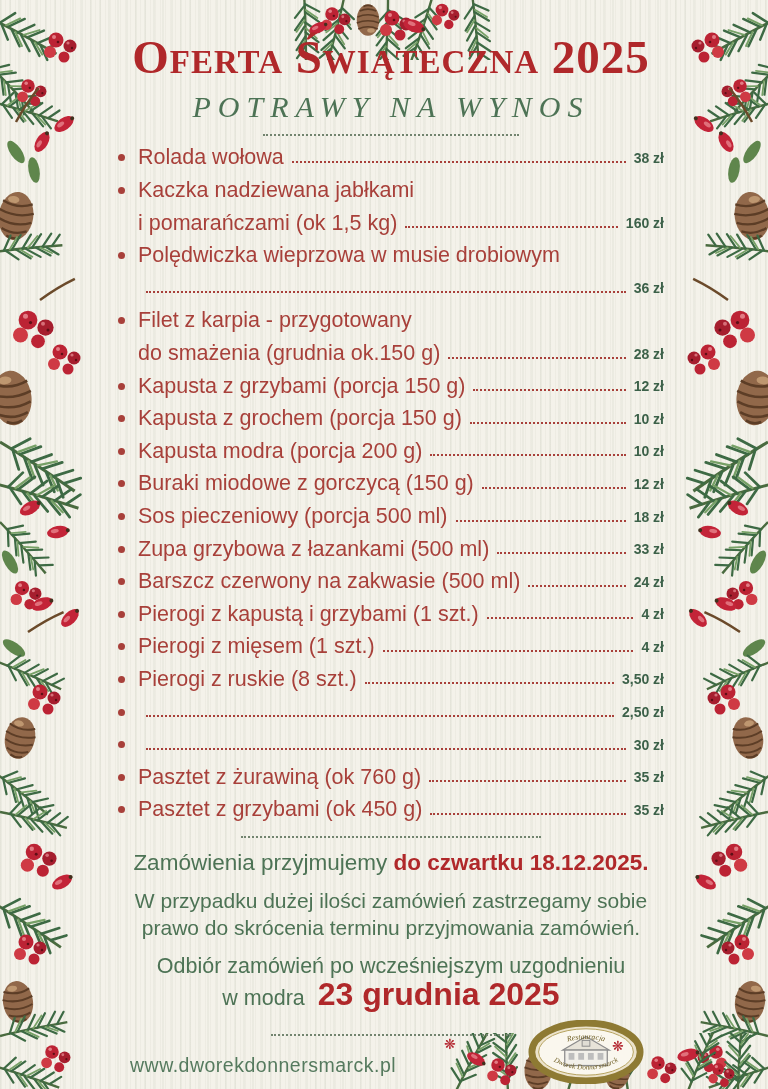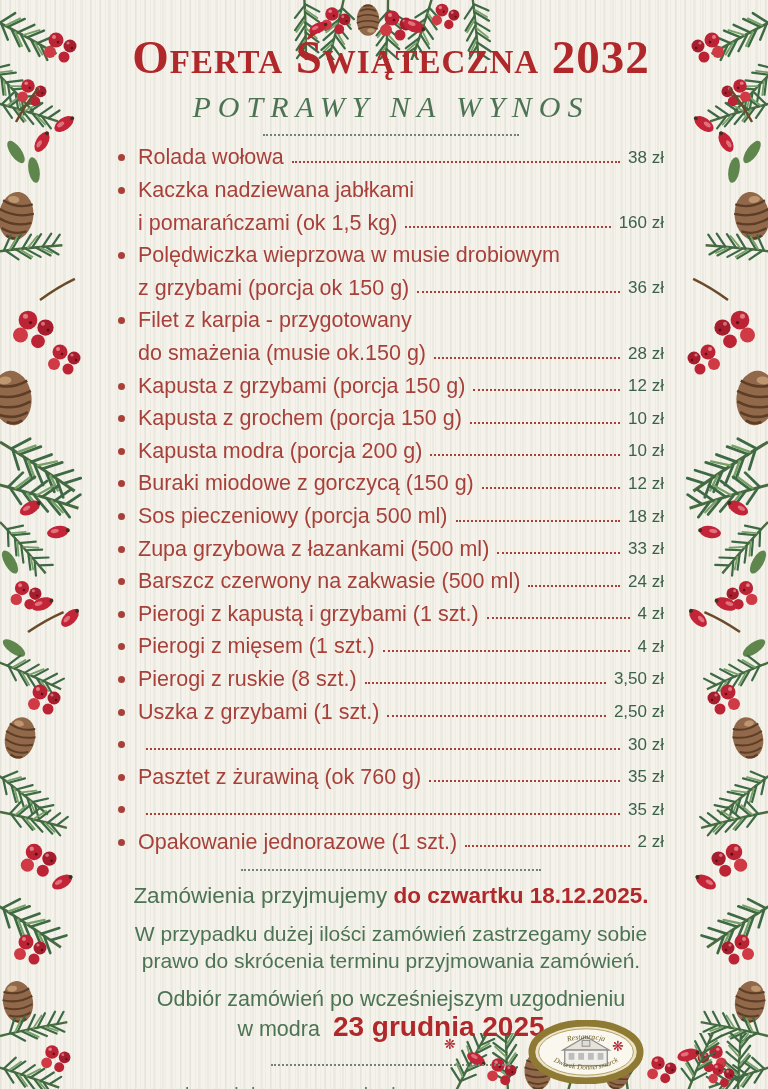--- a/index.html
+++ b/index.html
@@ -68,30 +68,30 @@
   .iname{flex:0 0 auto;}
   .dots{
     flex:1 1 auto;
     border-bottom:2.6px dotted #a8403a;
     margin:0 8px;
     position:relative;top:4px;
     min-width:14px;
   }
   .price{
     flex:0 0 auto;
-    font-weight:400;
+    font-weight:700;
     color:#3c6149;
-    font-size:17px;
+    font-size:14px;
   }
 
   .deadline{margin:10px 0 0 0;font-size:22.5px;color:#4d7355;line-height:30px;}
   .deadline strong{color:#b0282a;font-weight:700;}
   .note{margin:9px 0 0 0;font-size:21px;line-height:27px;color:#4d7355;}
   .pickup{margin-top:11px;font-size:21.5px;line-height:28px;color:#4d7355;}
-  .pickup strong{color:#b0282a;font-weight:700;font-size:28px;margin-left:7px;}
+  .pickup strong{color:#b0282a;font-weight:700;font-size:32px;margin-left:7px;}
 
   .bottom-row{
     position:relative;
     margin-top:10px;
     height:40px;
     text-align:left;
   }
   .website{
     position:absolute;left:12px;top:8px;
     font-size:19.5px;color:#557a5e;letter-spacing:.5px;
@@ -227,21 +227,21 @@
     <use href="#berries" transform="translate(162,26)"></use>
     <use href="#berries" transform="translate(242,30) scale(0.9)"></use>
     <use href="#berries" transform="translate(302,36) scale(0.8)"></use>
     <use href="#cone" transform="translate(122,38) scale(0.9)"></use>
     <use href="#cone" transform="translate(202,40) rotate(15) scale(0.8)"></use>
     <use href="#hip" transform="translate(272,22) rotate(-15)"></use>
     <use href="#hip" transform="translate(60,26) rotate(30) scale(0.9)"></use>
   </svg>
 
   <div class="content">
-    <h1 class="title">Oferta Świąteczna 2032</h1>
+    <h1 class="title">Oferta Świąteczna 2025</h1>
     <h2 class="subtitle">POTRAWY NA WYNOS</h2>
     <div class="divider div-sub"></div>
 
     <div class="menu" id="menu-list-root">
         <div class="menu-line">
           <span class="bullet"></span>
           <span class="iname">Rolada wołowa</span>
           <span class="dots"></span>
           <span class="price">38 zł</span>
         </div>
@@ -252,30 +252,29 @@
         <div class="menu-line cont">
           <span class="iname">i pomarańczami (ok 1,5 kg)</span>
           <span class="dots"></span>
           <span class="price">160 zł</span>
         </div>
         <div class="menu-line">
           <span class="bullet"></span>
           <span class="iname">Polędwiczka wieprzowa w musie drobiowym</span>
         </div>
         <div class="menu-line cont">
-          <span class="iname">z grzybami (porcja ok 150 g)</span>
           <span class="dots"></span>
           <span class="price">36 zł</span>
         </div>
         <div class="menu-line">
           <span class="bullet"></span>
           <span class="iname">Filet z karpia - przygotowany</span>
         </div>
         <div class="menu-line cont">
-          <span class="iname">do smażenia (musie ok.150 g)</span>
+          <span class="iname">do smażenia (grudnia ok.150 g)</span>
           <span class="dots"></span>
           <span class="price">28 zł</span>
         </div>
         <div class="menu-line">
           <span class="bullet"></span>
           <span class="iname">Kapusta z grzybami (porcja 150 g)</span>
           <span class="dots"></span>
           <span class="price">12 zł</span>
         </div>
         <div class="menu-line">
@@ -327,45 +326,39 @@
           <span class="price">4 zł</span>
         </div>
         <div class="menu-line">
           <span class="bullet"></span>
           <span class="iname">Pierogi z ruskie (8 szt.)</span>
           <span class="dots"></span>
           <span class="price">3,50 zł</span>
         </div>
         <div class="menu-line">
           <span class="bullet"></span>
-          <span class="iname">Uszka z grzybami (1 szt.)</span>
           <span class="dots"></span>
           <span class="price">2,50 zł</span>
         </div>
         <div class="menu-line">
           <span class="bullet"></span>
           <span class="dots"></span>
           <span class="price">30 zł</span>
         </div>
         <div class="menu-line">
           <span class="bullet"></span>
           <span class="iname">Pasztet z żurawiną (ok 760 g)</span>
           <span class="dots"></span>
           <span class="price">35 zł</span>
         </div>
         <div class="menu-line">
           <span class="bullet"></span>
+          <span class="iname">Pasztet z grzybami (ok 450 g)</span>
           <span class="dots"></span>
           <span class="price">35 zł</span>
-        </div>
-        <div class="menu-line">
-          <span class="bullet"></span>
-          <span class="iname">Opakowanie jednorazowe (1 szt.)</span>
-          <span class="dots"></span>
-          <span class="price">2 zł</span>
         </div>
       </div>
 
     <div class="divider div-pre-footer"></div>
 
     <p class="deadline"><span>Zamówienia przyjmujemy</span> <strong>do czwartku 18.12.2025.</strong></p>
 
     <p class="note"><span>W przypadku dużej ilości zamówień zastrzegamy sobie</span><br><span>prawo do skrócenia terminu przyjmowania zamówień.</span></p>
 
     <p class="pickup"><span>Odbiór zamówień po wcześniejszym uzgodnieniu</span><br><span>w modra</span> <strong>23 grudnia 2025</strong></p>

